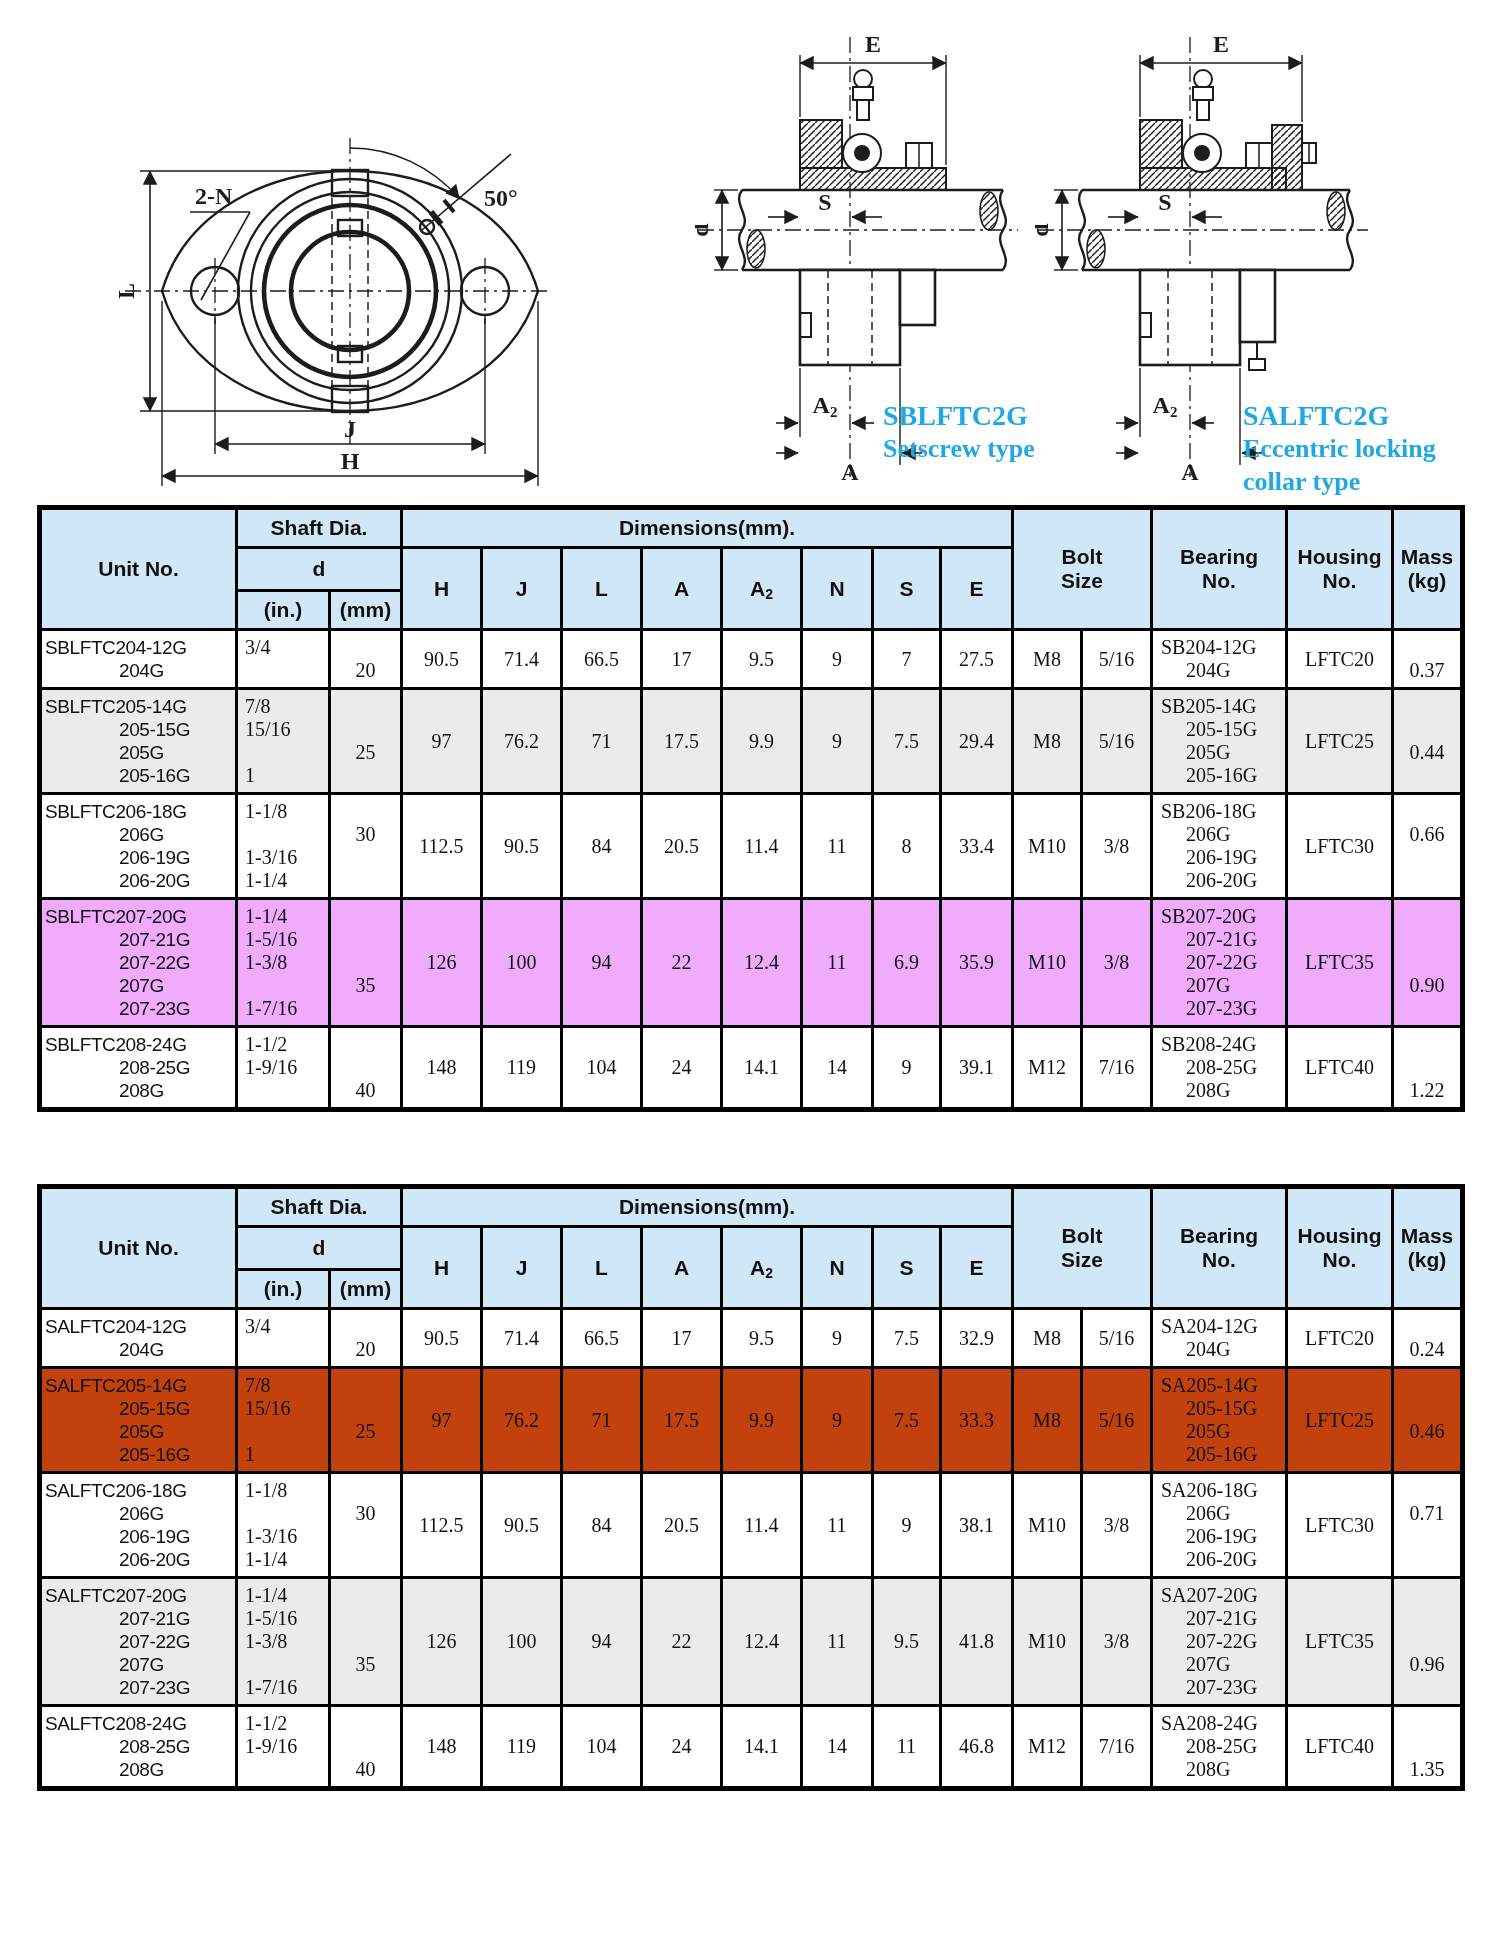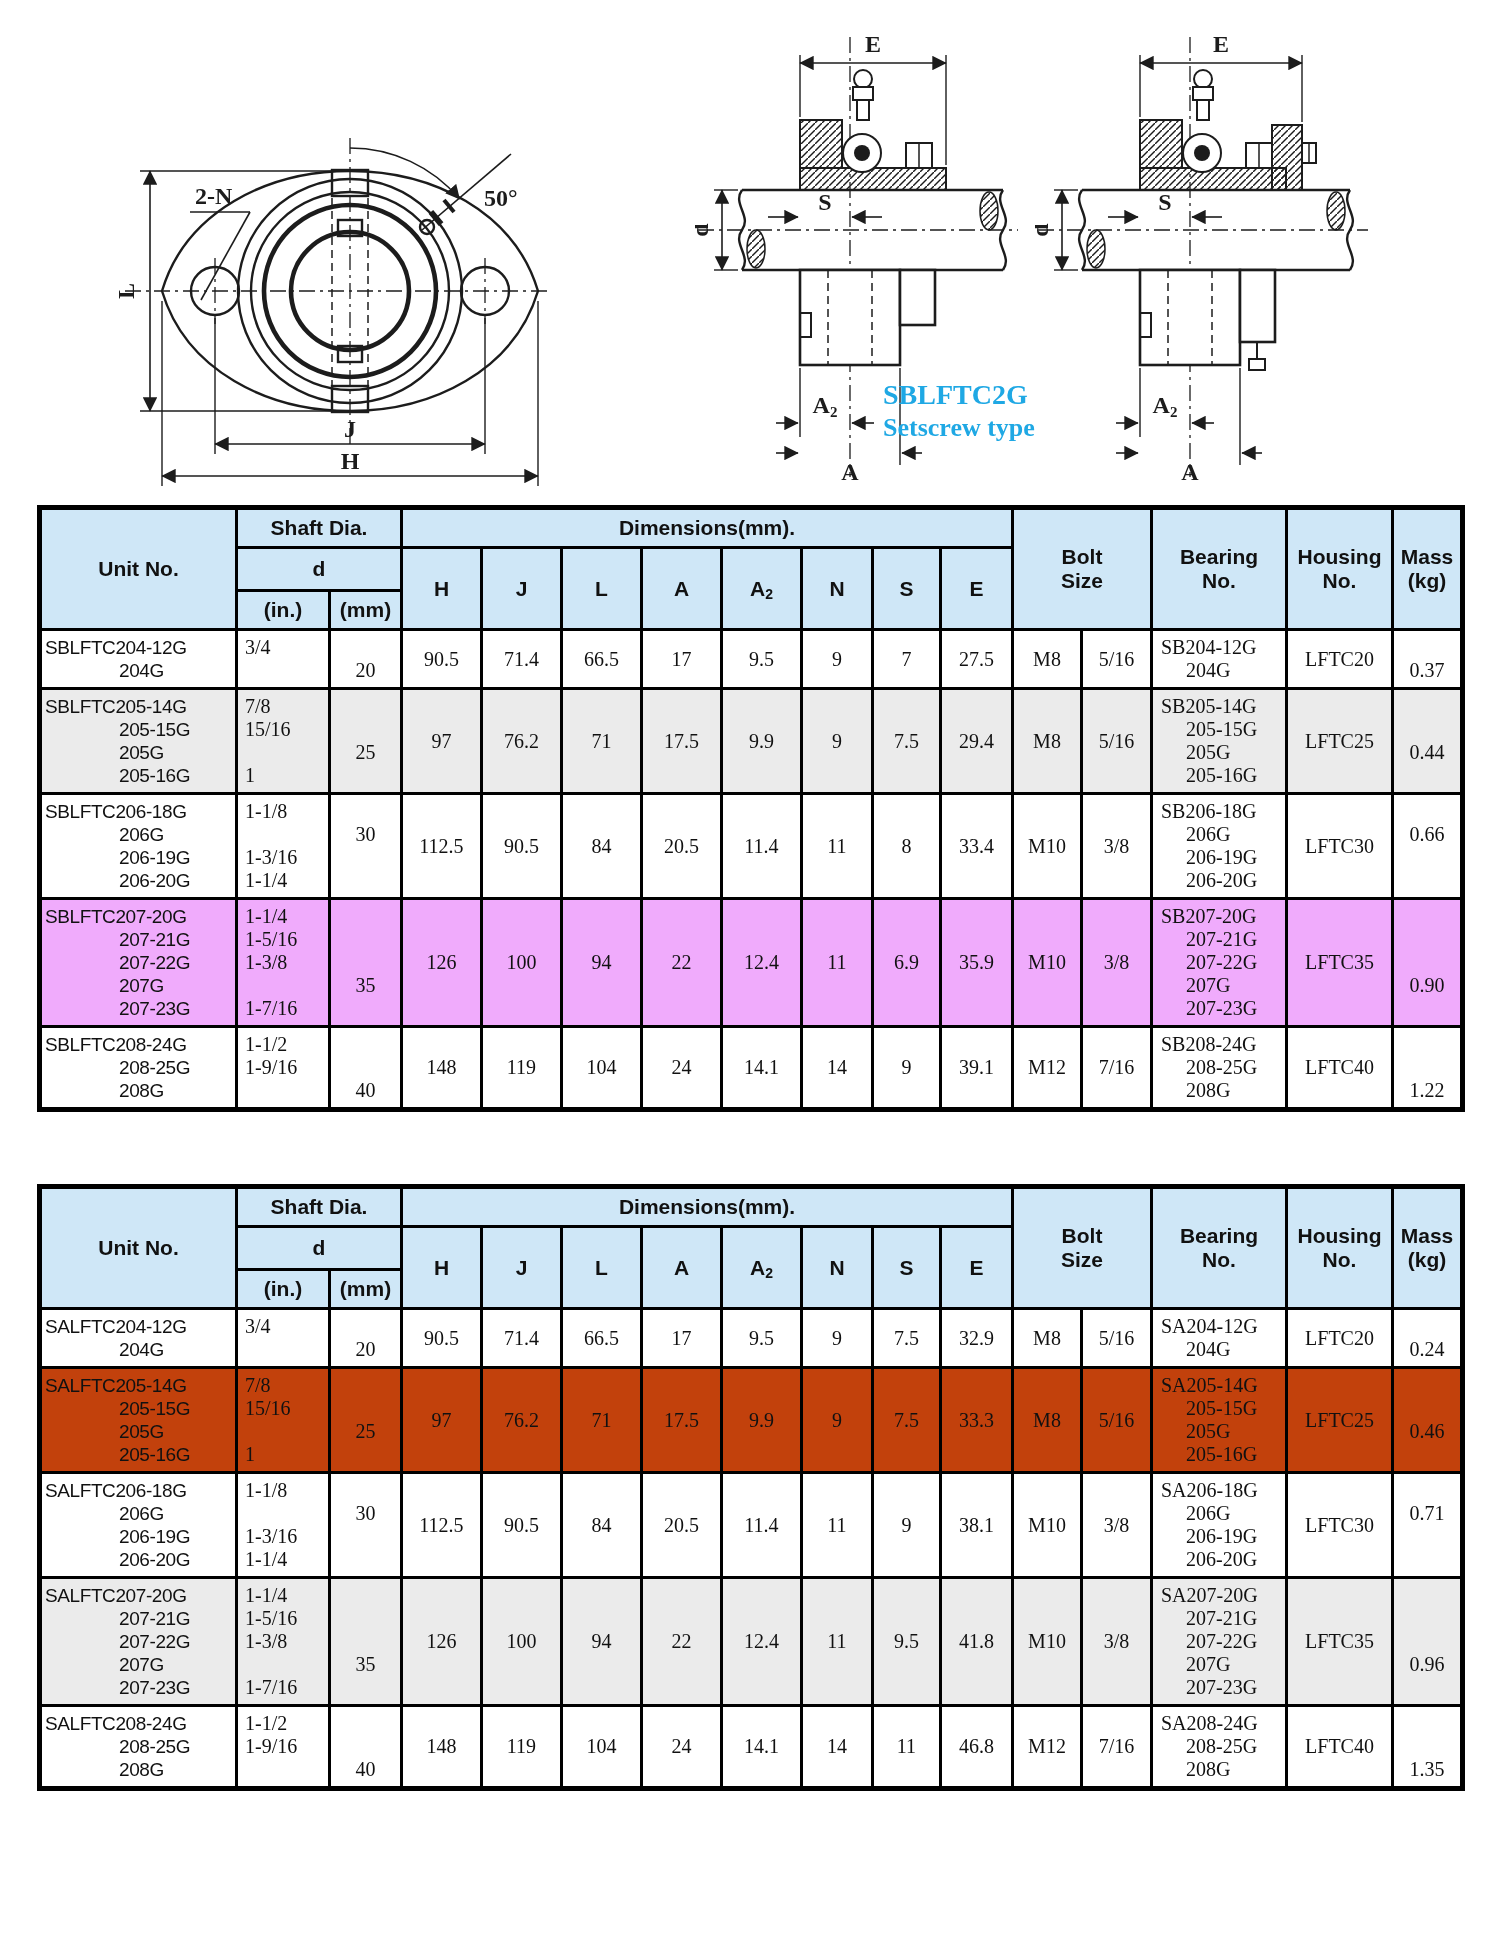--- a/index.html
+++ b/index.html
@@ -224,23 +224,28 @@
       <line class="ext" x1="90" y1="343" x2="90" y2="412"></line>
       <line class="dim" x1="66" y1="398" x2="88" y2="398" marker-end="url(#arC)"></line>
       <line class="dim" x1="164" y1="398" x2="142" y2="398" marker-end="url(#arC)"></line>
       <text class="dtxt" x="115" y="388" text-anchor="middle"><tspan>A</tspan><tspan class="dtxt-s" dy="4">2</tspan></text>
       <line class="ext" x1="190" y1="343" x2="190" y2="440"></line>
       <line class="dim" x1="66" y1="428" x2="88" y2="428" marker-end="url(#arC)"></line>
       <line class="dim" x1="212" y1="428" x2="192" y2="428" marker-end="url(#arC)"></line>
       <text class="dtxt" x="140" y="455" text-anchor="middle">A</text>
     </svg>
 
-    <div class="caption" style="left:883px;top:378px;color:#1fa8e4">
+    <div class="caption" style="left:883px;top:399px;color:#1fa8e4">
       <div class="cap-code">SBLFTC2G</div>
       <div class="cap-line">Setscrew type</div>
+    </div>
+    <div class="caption" style="left:1243px;top:399px;color:#1fa8e4">
+      <div class="cap-code">SALFTC2G</div>
+      <div class="cap-line">Eccentric locking</div>
+      <div class="cap-line">collar type</div>
     </div>
   </div>
 
   <table class="spec-table">
     <colgroup>
       <col style="width:197px">
         <col style="width:93px">
         <col style="width:72px">
       <col style="width:80px">
         <col style="width:80px">

